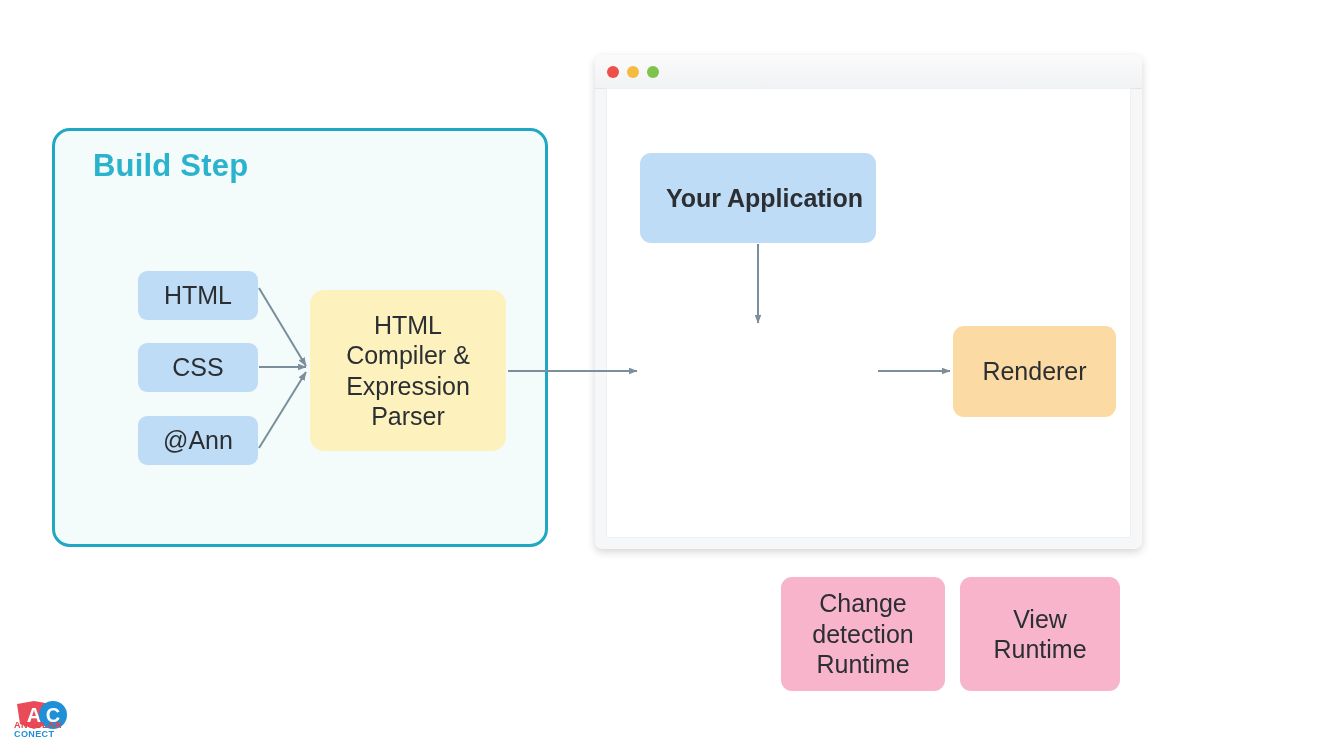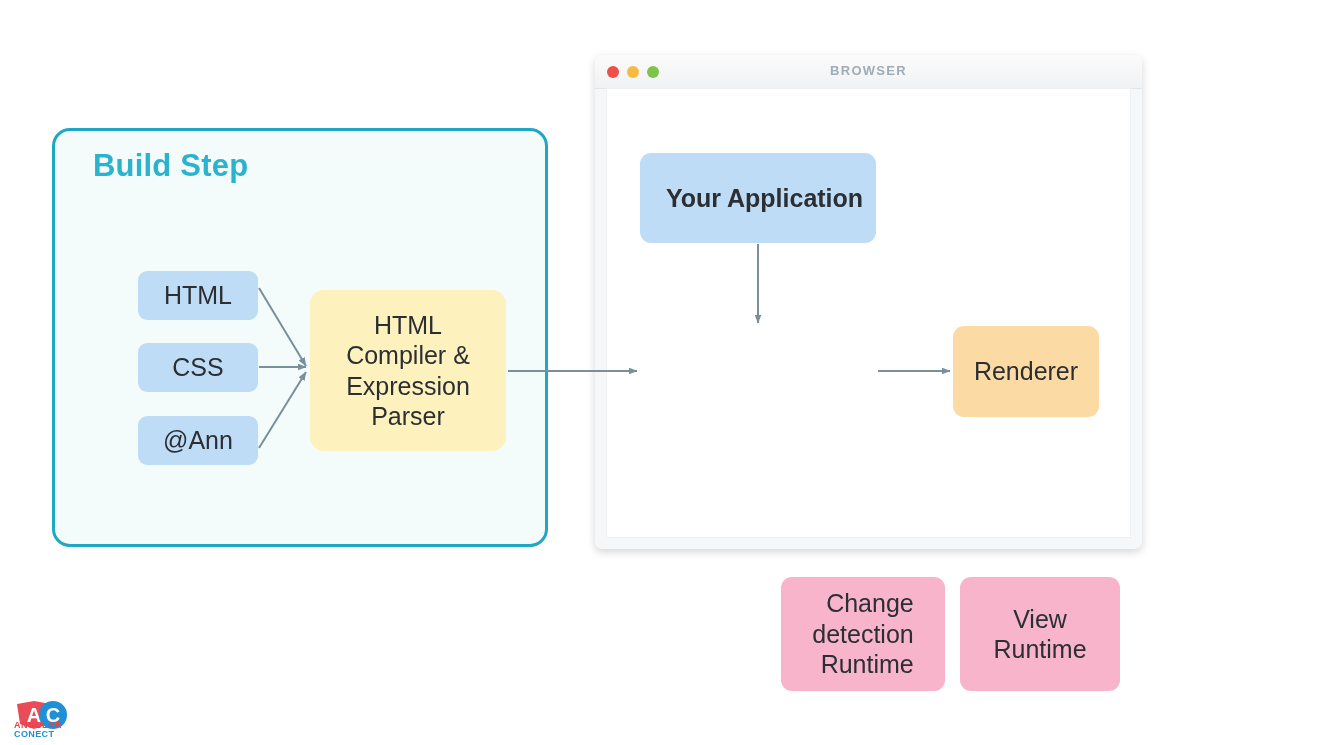--- a/index.html
+++ b/index.html
@@ -97,35 +97,35 @@
     width: 236px;
     height: 91px;
     background: #d5ecc3;
     font-size: 25px;
     border-radius: 11px;
   }
 
   #node-renderer {
     left: 953px;
     top: 326px;
-    width: 146px;
+    width: 163px;
     height: 91px;
     background: #fbdaa4;
     font-size: 25px;
     border-radius: 11px;
   }
 
   .node.pink-runtime {
     background: #f7b4cb;
     font-size: 25px;
     border-radius: 11px;
     height: 114px;
   }
   #node-di-runtime     { left: 601px;  top: 577px; width: 165px; }
-  #node-cd-runtime     { left: 781px;  top: 577px; width: 164px; text-align: right; }
+  #node-cd-runtime     { left: 781px;  top: 577px; width: 164px; }
   #node-view-runtime   { left: 960px;  top: 577px; width: 160px; }
 
   
   #browser-window {
     position: absolute;
     left: 595px;
     top: 55px;
     width: 547px;
     height: 494px;
     background: #f6f7f8;
@@ -227,21 +227,20 @@
 Expression
 Parser</div>
 
   <div id="browser-window">
     <div id="browser-titlebar">
       <div id="browser-traffic-lights">
         <span class="traffic-light" id="traffic-light-close"></span>
         <span class="traffic-light" id="traffic-light-minimize"></span>
         <span class="traffic-light" id="traffic-light-zoom"></span>
       </div>
-      <div id="browser-title">BROWSER</div>
     </div>
     <div id="browser-content"></div>
   </div>
 
   <div class="node" id="node-your-application">Your Application</div>
   <div class="node" id="node-renderer">Renderer</div>
 
   <div class="node pink-runtime" id="node-cd-runtime">Change
 detection
 Runtime</div>

